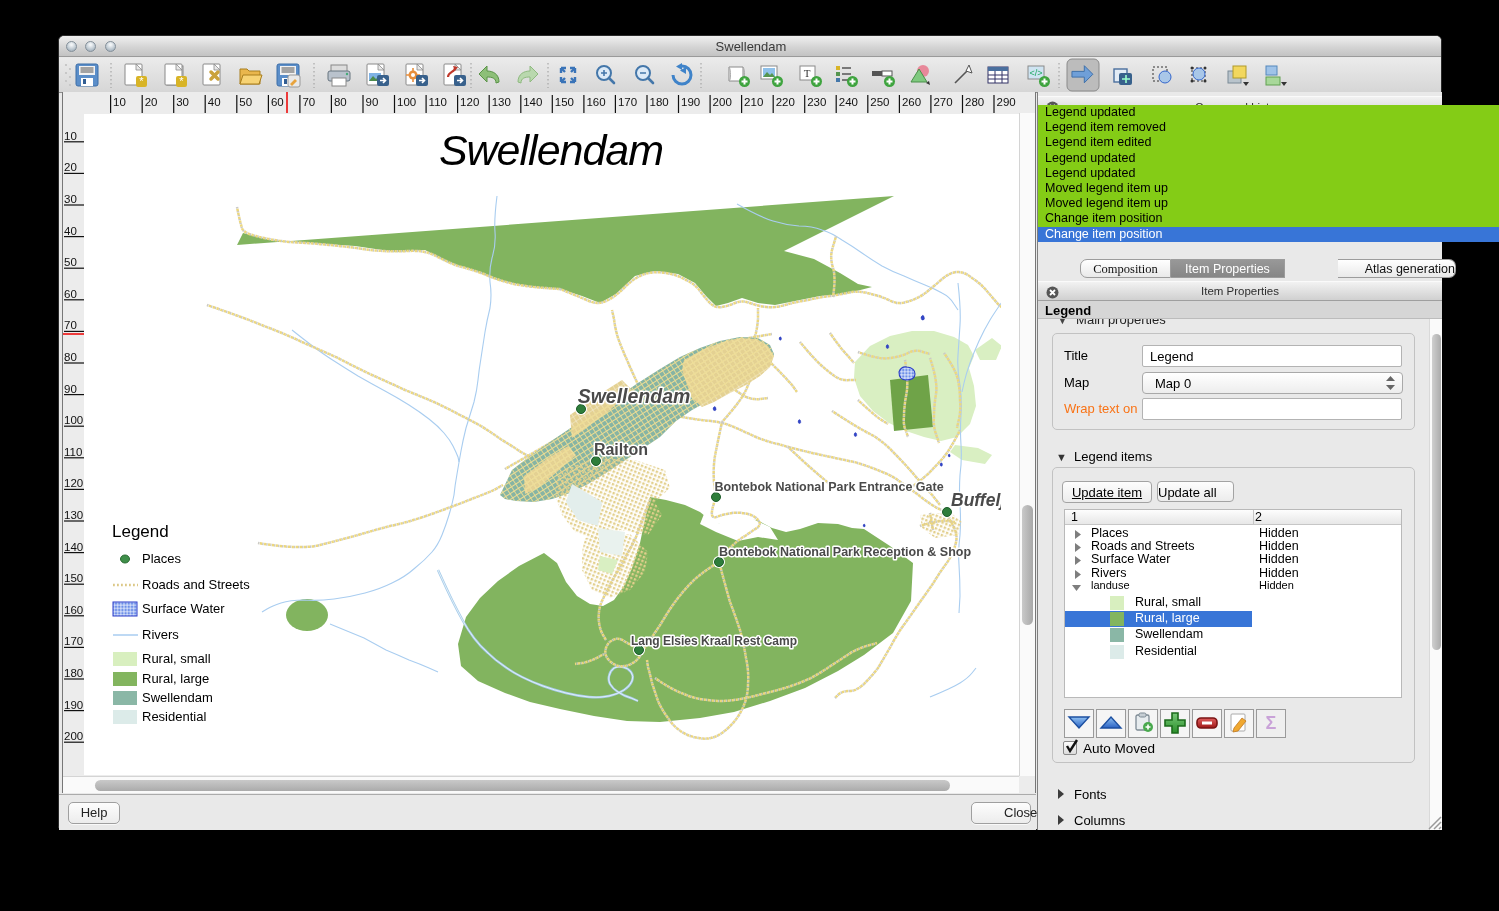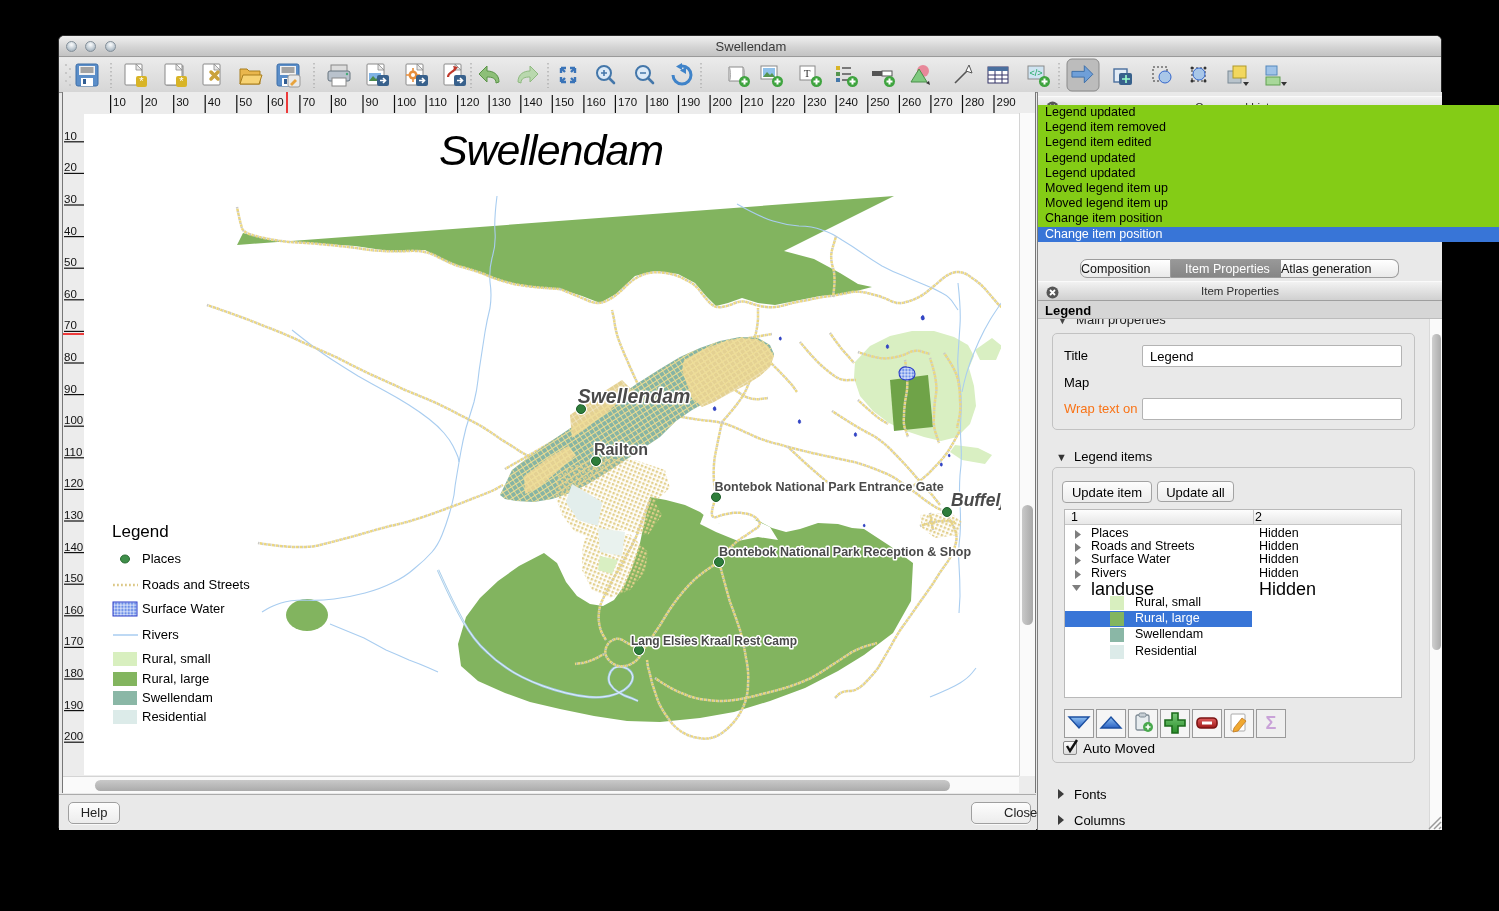--- a/index.html
+++ b/index.html
@@ -538,43 +538,47 @@
     <div style="height:15.2px;line-height:15.2px;padding-left:7px;">Legend item removed</div>
     <div style="height:15.2px;line-height:15.2px;padding-left:7px;">Legend item edited</div>
     <div style="height:15.2px;line-height:15.2px;padding-left:7px;">Legend updated</div>
     <div style="height:15.2px;line-height:15.2px;padding-left:7px;">Legend updated</div>
     <div style="height:15.2px;line-height:15.2px;padding-left:7px;">Moved legend item up</div>
     <div style="height:15.2px;line-height:15.2px;padding-left:7px;">Moved legend item up</div>
     <div style="height:15.2px;line-height:15.2px;padding-left:7px;">Change item position</div>
     <div style="height:15.2px;line-height:15.2px;padding-left:7px;background:#3875d7;color:#fff;">Change item position</div>
     <div class="abs" style="right:2px;top:111px;width:9px;height:26px;border-radius:5px;background:#b9b9b9;"></div>
   </div>
-<div class="abs" style="left:1080px;top:259px;width:91px;height:19px;font-size:12.5px;line-height:18px;border:1px solid #9c9c9c;background:linear-gradient(#fff,#e9e9e9);border-radius:7px 0 0 7px;color:#111;">Composition</div>
+<div class="abs" style="left:1080px;top:259px;width:91px;height:19px;font-size:12.5px;text-align:center;line-height:18px;border:1px solid #9c9c9c;background:linear-gradient(#fff,#e9e9e9);border-radius:7px 0 0 7px;color:#111;font-family:Liberation Serif, serif;">Composition</div>
 <div class="abs" style="left:1171px;top:259px;width:114px;height:19px;font-size:12.5px;text-align:center;line-height:18px;border:1px solid #9c9c9c;background:linear-gradient(#989898,#868686);color:#fff;border-left:none;">Item Properties</div>
-<div class="abs" style="left:1281px;top:259px;width:118px;height:19px;font-size:12.5px;text-align:left;line-height:18px;border:1px solid #9c9c9c;background:linear-gradient(#fff,#e9e9e9);border-radius:0 7px 7px 0;color:#111;border-left:none;">Atlas generation</div>
+<div class="abs" style="left:1338px;top:259px;width:118px;height:19px;font-size:12.5px;text-align:right;line-height:18px;border:1px solid #9c9c9c;background:linear-gradient(#fff,#e9e9e9);border-radius:0 7px 7px 0;color:#111;border-left:none;">Atlas generation</div>
 <div class="abs" style="left:1038px;top:281px;width:404px;height:20px;background:linear-gradient(#f2f2f2,#d0d0d0);border-top:1px solid #fafafa;border-bottom:1px solid #9f9f9f;">
     <svg width="13" height="13" style="position:absolute;left:8px;top:4px">
       <circle cx="6.5" cy="6.5" r="6" fill="#565656"></circle>
       <path d="M4,4 l5,5 M9,4 l-5,5" stroke="#fff" stroke-width="1.8"></path>
     </svg>
     <div style="text-align:center;font-size:11.5px;color:#2e2e2e;padding-top:3px;">Item Properties</div>
   </div>
 <div class="abs" style="left:1038px;top:301px;width:404px;height:18px;background:#d6d6d6;border-bottom:1px solid #bcbcbc;font-size:13px;font-weight:bold;color:#000;padding:2px 0 0 7px;">Legend</div>
 <div class="abs" style="left:1038px;top:319px;width:391px;height:511px;overflow:hidden;">
     <div class="abs" style="left:18px;top:-7px;font-size:13px;color:#222;"><span style="color:#444;">▼</span>&nbsp; Main properties</div>
     <div class="abs" style="left:14px;top:14px;width:363px;height:97px;border:1px solid #c2c2c2;border-radius:5px;"></div>
     <div class="abs" style="left:26px;top:29px;font-size:13px;color:#000;">Title</div>
     <div class="abs" style="left:104px;top:26px;width:260px;height:22px;background:#fff;border:1px solid #b3b3b3;border-radius:2px;font-size:13px;color:#000;padding:3px 0 0 7px;">Legend</div>
     <div class="abs" style="left:26px;top:56px;font-size:13px;color:#000;">Map</div>
+    <div class="abs" style="left:104px;top:53px;width:261px;height:22px;background:linear-gradient(#fff,#ededed);border:1px solid #a9a9a9;border-radius:4px;font-size:13px;padding:3px 0 0 12px;">Map 0<svg width="11" height="14" style="position:absolute;right:6px;top:3px">
+        <path d="M5.5,0 L10,5 H1 Z" fill="#666"></path>
+        <path d="M5.5,14 L10,9 H1 Z" fill="#666"></path>
+      </svg></div>
     <div class="abs" style="left:26px;top:82px;font-size:13px;color:#f97316;">Wrap text on</div>
     <div class="abs" style="left:104px;top:79px;width:260px;height:22px;background:#fff;border:1px solid #b3b3b3;border-radius:2px;font-size:13px;color:#000;"></div>
     <div class="abs" style="left:18px;top:130px;font-size:13px;color:#000;text-align:right;"><span style="color:#333;font-size:11px;">▼</span>&nbsp; Legend items</div>
     <div class="abs" style="left:14px;top:148px;width:363px;height:296px;border:1px solid #c2c2c2;border-radius:5px;"></div>
-    <div class="abs" style="left:24px;top:162px;width:90px;height:22px;border-radius:4px;border:1px solid #a3a3a3;background:linear-gradient(#fdfdfd,#ececec);font-size:13px;color:#000;text-align:center;line-height:21px;">Update item</div>
-    <div class="abs" style="left:119px;top:162px;width:77px;height:21px;border-radius:4px;border:1px solid #a3a3a3;background:linear-gradient(#fdfdfd,#ececec);font-size:13px;color:#000;text-align:center;line-height:21px;">Update all</div>
+    <div class="abs" style="left:24px;top:162px;width:90px;height:22px;border-radius:4px;border:1px solid #a3a3a3;background:linear-gradient(#fdfdfd,#ececec);font-size:13px;color:#000;text-align:center;line-height:21px;text-decoration:underline;">Update item</div>
+    <div class="abs" style="left:119px;top:162px;width:77px;height:21px;border-radius:4px;border:1px solid #a3a3a3;background:linear-gradient(#fdfdfd,#ececec);font-size:13px;color:#000;line-height:21px;">Update all</div>
     <div class="abs" style="left:26px;top:190px;width:338px;height:189px;background:#fff;border:1px solid #b9b9b9;">
       <div class="abs" style="left:0;top:0;width:336px;height:15px;background:linear-gradient(#fdfdfd,#e7e7e7);border-bottom:1px solid #c6c6c6;font-size:12.5px;color:#000;">
         <span style="position:absolute;left:6px;top:0px;">1</span>
         <span style="position:absolute;left:190px;top:0px;">2</span>
         <div class="abs" style="left:188px;top:0;width:1px;height:15px;background:#c6c6c6;"></div>
       </div>
       <div class="abs" style="left:0;top:16.5px;width:336px;height:13.4px;font-size:12.5px;">
         <svg width="8" height="9" style="position:absolute;left:9px;top:3px">
           <path d="M1,0 L7,4.5 L1,9 Z" fill="#7e7e7e"></path>
         </svg>
@@ -595,21 +599,21 @@
         <span style="position:absolute;left:26px;top:-1px;">Surface Water</span>
         <span style="position:absolute;left:194px;top:-1px;">Hidden</span>
       </div>
       <div class="abs" style="left:0;top:56.7px;width:336px;height:13.4px;font-size:12.5px;">
         <svg width="8" height="9" style="position:absolute;left:9px;top:3px">
           <path d="M1,0 L7,4.5 L1,9 Z" fill="#7e7e7e"></path>
         </svg>
         <span style="position:absolute;left:26px;top:-1px;">Rivers</span>
         <span style="position:absolute;left:194px;top:-1px;">Hidden</span>
       </div>
-      <div class="abs" style="left:0;top:70.1px;width:360px;height:13.4px;font-size:18px;">
+      <div class="abs" style="left:0;top:70.1px;width:360px;height:13.4px;font-size:11px;">
         <svg width="9" height="8" style="position:absolute;left:7px;top:4px">
           <path d="M0,1 L9,1 L4.5,7 Z" fill="#7e7e7e"></path>
         </svg>
         <span style="position:absolute;left:26px;top:-1px;">landuse</span>
         <span style="position:absolute;left:194px;top:-1px;">Hidden</span>
       </div>
       <div class="abs" style="left:45px;top:86.0px;width:14px;height:14px;background:#d8efbf;"></div>
       <div class="abs" style="left:70px;top:85.0px;font-size:12.5px;color:#000;">Rural, small</div>
       <div class="abs" style="left:0;top:101.2px;width:187px;height:16.2px;background:#3875d7;"></div>
       <div class="abs" style="left:45px;top:102.2px;width:14px;height:14px;background:#83b55f;"></div>

